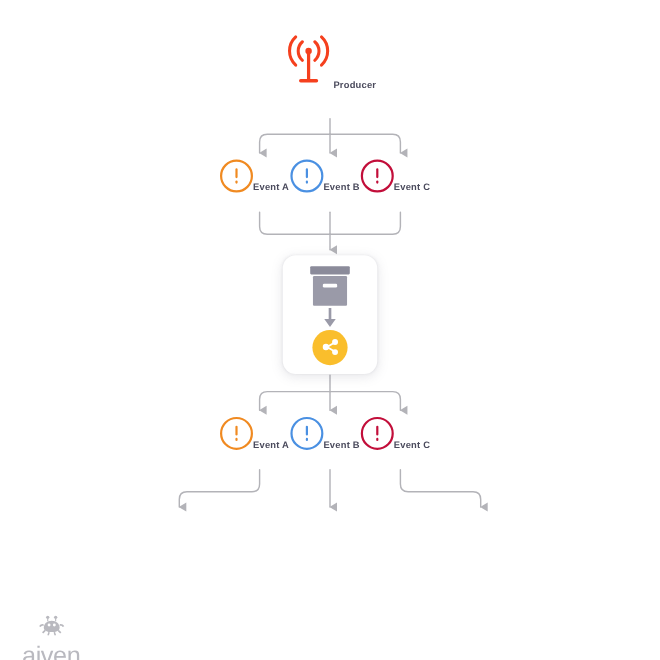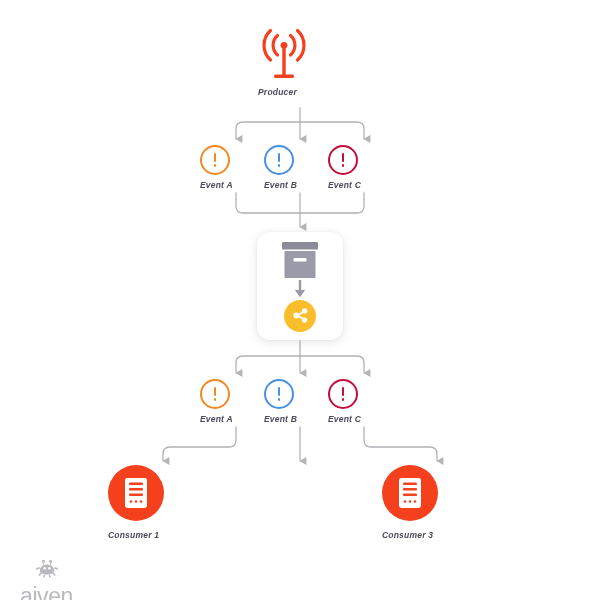--- a/index.html
+++ b/index.html
@@ -23,24 +23,23 @@
   .connectors {
     position: absolute;
     left: 0; top: 0;
     width: 600px;
     height: 600px;
     pointer-events: none;
   }
   .node {
     position: absolute;
     display: flex;
-    flex-direction: column;
-    align-items: flex-start;
+    flex-direction: row;
+    align-items: flex-end;
     justify-content: flex-start;
-    font-style: italic;
   }
   .node-label {
     font-size: 8.5px;
     font-weight: bold;
     color: #4a4a5c;
     letter-spacing: 0.2px;
     margin-top: 5px;
     white-space: nowrap;
     text-align: center;
   }
@@ -261,54 +260,22 @@
   <div class="node event-node" style="left:328px; top:379px;">
     <div class="event-icon" style="border-color:#c20e3a;">
       <div style="display:flex;flex-direction:column;align-items:center;">
         <span class="bang bang-stem" style="background:#c20e3a;"></span>
         <span class="bang bang-dot" style="background:#c20e3a;"></span>
       </div>
     </div>
     <div class="node-label">Event C</div>
   </div>
 
-  <div class="node consumer-node" style="left:108px; top:465px;">
-    <div class="consumer-circle">
-      <svg class="server-glyph" viewBox="0 0 22 30" xmlns="http://www.w3.org/2000/svg">
-        <rect x="0" y="0" width="22" height="30" rx="2.4" fill="#ffffff"></rect>
-        <g fill="#f5401e">
-          <rect x="4" y="4.5" width="14" height="2.6" rx="1.2"></rect>
-          <rect x="4" y="10" width="14" height="2.6" rx="1.2"></rect>
-          <rect x="4" y="15.5" width="14" height="2.6" rx="1.2"></rect>
-          <circle cx="6" cy="23.5" r="1.3"></circle>
-          <circle cx="11" cy="23.5" r="1.3"></circle>
-          <circle cx="16" cy="23.5" r="1.3"></circle>
-        </g>
-      </svg>
-    </div>
-    <div class="node-label">Consumer 1</div>
-  </div>
-
-
-  <div class="node consumer-node" style="left:382px; top:465px;">
-    <div class="consumer-circle">
-      <svg class="server-glyph" viewBox="0 0 22 30" xmlns="http://www.w3.org/2000/svg">
-        <rect x="0" y="0" width="22" height="30" rx="2.4" fill="#ffffff"></rect>
-        <g fill="#f5401e">
-          <rect x="4" y="4.5" width="14" height="2.6" rx="1.2"></rect>
-          <rect x="4" y="10" width="14" height="2.6" rx="1.2"></rect>
-          <rect x="4" y="15.5" width="14" height="2.6" rx="1.2"></rect>
-          <circle cx="6" cy="23.5" r="1.3"></circle>
-          <circle cx="11" cy="23.5" r="1.3"></circle>
-          <circle cx="16" cy="23.5" r="1.3"></circle>
-        </g>
-      </svg>
-    </div>
-    <div class="node-label">Consumer 3</div>
-  </div>
+
+
 
   <div id="aiven-logo">
     <svg class="crab-icon" viewBox="0 0 24 20" xmlns="http://www.w3.org/2000/svg">
       <g fill="#b9b9bf">
         <circle cx="8.4" cy="3.2" r="1.5"></circle>
         <circle cx="15.6" cy="3.2" r="1.5"></circle>
         <rect x="7.9" y="4.2" width="1" height="2.6"></rect>
         <rect x="15.1" y="4.2" width="1" height="2.6"></rect>
         <path d="M12,6.4 C16.2,6.4 19.2,9.2 19.2,12.6 C19.2,15.3 16.2,16.6 12,16.6 C7.8,16.6 4.8,15.3 4.8,12.6 C4.8,9.2 7.8,6.4 12,6.4 Z"></path>
         <path d="M4.6,9.4 C2.9,9.0 1.4,9.9 0.6,11.3 L2.0,12.0 C2.6,11.0 3.6,10.6 4.9,10.9 Z"></path>

